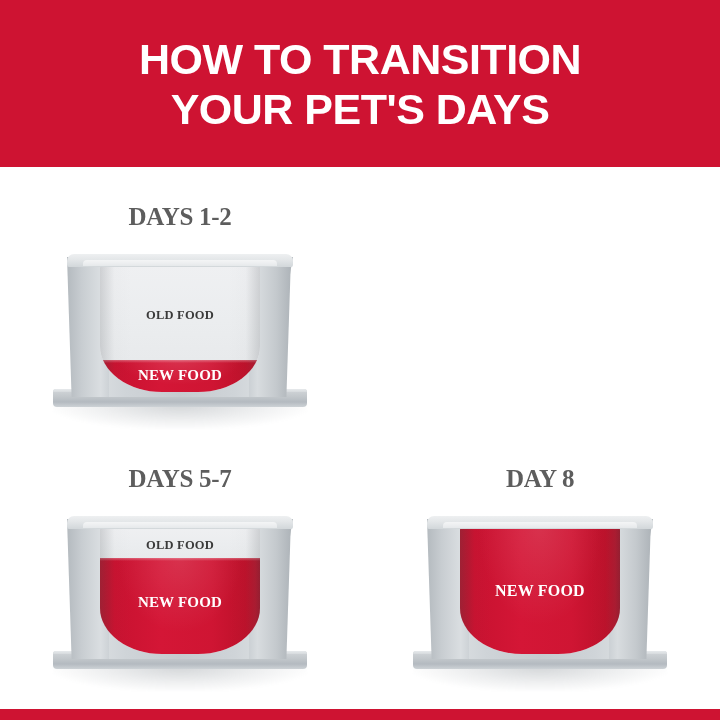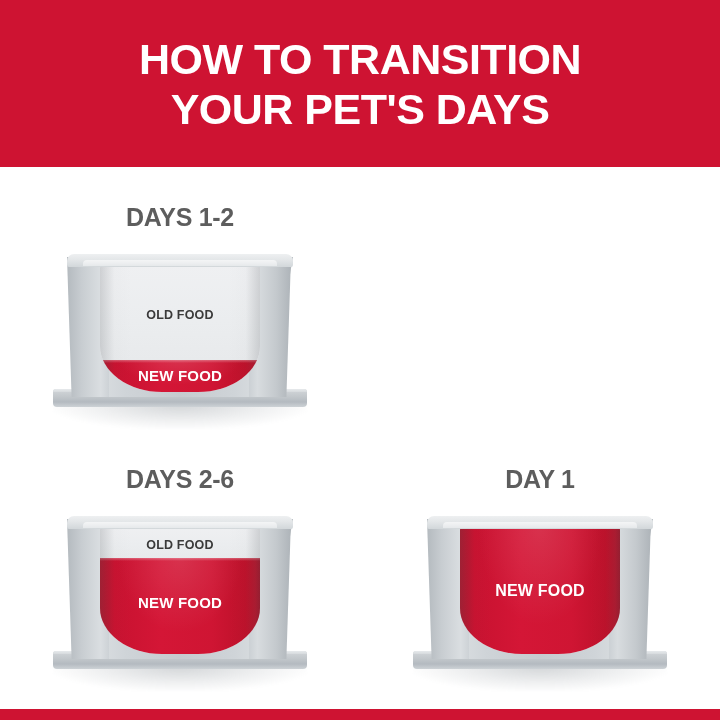--- a/index.html
+++ b/index.html
@@ -48,20 +48,21 @@
     background: #CE1332;
   }
 
   
   .grid {
     position: absolute;
     left: 0;
     top: 167px;
     width: 572px;
     height: 542px;
+    font-family: Liberation Serif, serif;
   }
   .panel {
     position: absolute;
     width: 360px;
     height: 262px;
   }
   .panel.p0 { left: 0;   top: 20px; }
   .panel.p1 { left: 360px; top: 20px; }
   .panel.p2 { left: 0;   top: 282px; }
   .panel.p3 { left: 360px; top: 282px; }
@@ -271,21 +272,21 @@
         </div>
         <div class="cavity-shade"></div>
       </div>
       <div class="bowl-rim"></div>
       <div class="bowl-rim-inner"></div>
     </div>
   </div>
 
 
   <div class="panel p2">
-    <div class="panel-title">DAYS 2-6</div>
+    <div class="panel-title">DAYS 5-7</div>
     <div class="bowl">
       <div class="bowl-shadow"></div>
       <div class="bowl-base"></div>
       <div class="bowl-base-hl"></div>
       <div class="bowl-body"></div>
       <div class="wall-l"></div>
       <div class="wall-r"></div>
       <div class="bowl-cavity">
         <div class="cavity-old" style="height:25%">
           <div class="food-label label-old" style="top:38%">OLD FOOD</div>
@@ -295,21 +296,21 @@
           <div class="food-label label-new" style="top:38%">NEW FOOD</div>
         </div>
         <div class="cavity-shade"></div>
       </div>
       <div class="bowl-rim"></div>
       <div class="bowl-rim-inner"></div>
     </div>
   </div>
 
   <div class="panel p3">
-    <div class="panel-title">DAY 1</div>
+    <div class="panel-title">DAY 8</div>
     <div class="bowl">
       <div class="bowl-shadow"></div>
       <div class="bowl-base"></div>
       <div class="bowl-base-hl"></div>
       <div class="bowl-body"></div>
       <div class="wall-l"></div>
       <div class="wall-r"></div>
       <div class="bowl-cavity">
         <div class="cavity-new" style="height:100%">
           <div class="cavity-new-top"></div>

